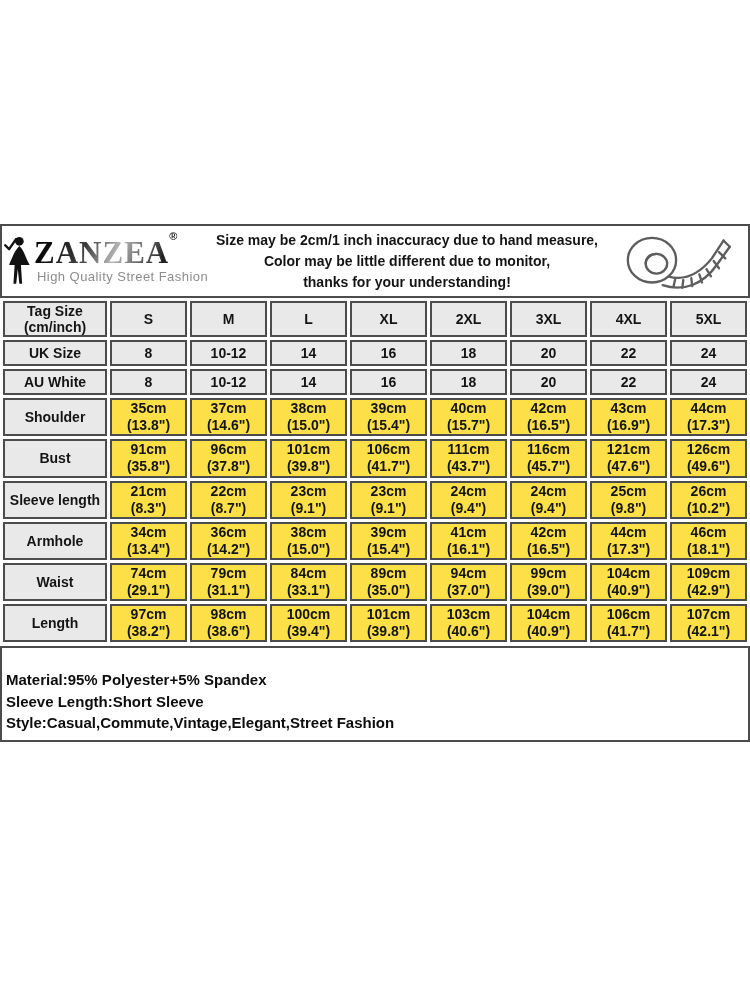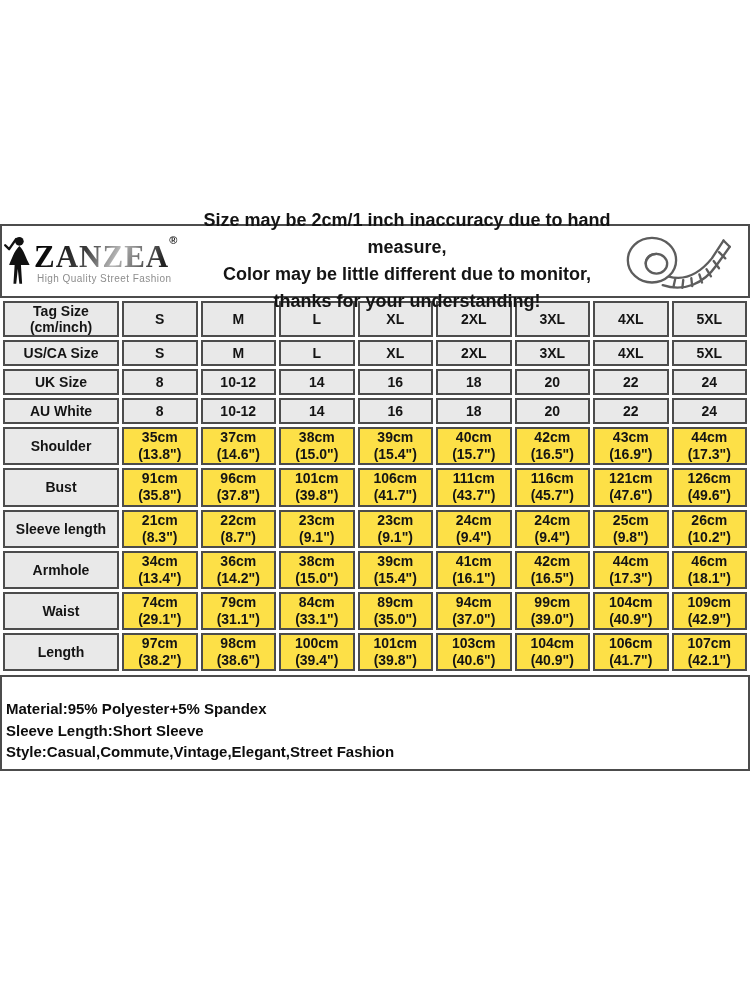--- a/index.html
+++ b/index.html
@@ -14,29 +14,29 @@
   .logo { width:198px; display:flex; align-items:flex-end; box-sizing:border-box; }
   .logo svg { flex:none; }
   .logo-text { margin-left:2px; }
   .brand-line { line-height:1; white-space:nowrap; }
   .brand { font-family:"Liberation Serif",serif; font-weight:bold; font-size:31px; letter-spacing:1px; color:#2b2b2b; }
   @supports ((-webkit-background-clip:text) or (background-clip:text)) {
     .brand { background:linear-gradient(115deg,#050505 8%,#3d3d3d 38%,#b9b9b9 60%,#222 92%);
              -webkit-background-clip:text; background-clip:text; color:transparent; }
   }
   .reg { font-size:11px; color:#222; vertical-align:top; position:relative; top:-6px; font-weight:bold; }
-  .tagline { font-size:10px; color:#8d8d8d; letter-spacing:.45px; margin:1px 0 3px 3px; white-space:nowrap; }
-  .notice { flex:1; text-align:center; font-weight:bold; font-size:18px; line-height:1.5; color:var(--txt); }
+  .tagline { font-size:13px; color:#8d8d8d; letter-spacing:.45px; margin:1px 0 3px 3px; white-space:nowrap; }
+  .notice { flex:1; text-align:center; font-weight:bold; font-size:14px; line-height:1.5; color:var(--txt); }
   .tape { width:118px; flex:none; margin:0 12px 0 4px; }
 
   
   .grid { width:750px; table-layout:fixed; border-collapse:separate; border-spacing:3px; }
   .grid td { box-sizing:border-box; border:2px solid var(--bd); text-align:center; vertical-align:middle;
              font-weight:bold; font-size:14px; color:var(--txt); padding:0; overflow:hidden; }
-  .grid td.lbl { width:116px; background:var(--cell); white-space:pre-line; line-height:1.15; }
+  .grid td.lbl { width:104px; background:var(--cell); white-space:pre-line; line-height:1.15; }
   tr.size td { background:var(--cell); height:26px; }
   tr.meas td { background:#fde047; height:36px; line-height:1.22; }
   tr.meas td.lbl { background:var(--cell); }
   .cm,.in { display:block; }
 
   
   .details { box-sizing:border-box; width:750px; border:2px solid var(--bd); margin-top:1px;
              padding:21px 6px 6px 4px; background:#fff; }
   .details div { font-weight:bold; font-size:15px; line-height:21.5px; color:#0d0d0d; }
 </style>
@@ -95,31 +95,20 @@
             <td>S</td>
             <td>M</td>
             <td>L</td>
             <td>XL</td>
             <td>2XL</td>
             <td>3XL</td>
             <td>4XL</td>
             <td>5XL</td>
           </tr>
           <tr class="size">
-            <td class="lbl">US/CA Size</td>
-            <td>S</td>
-            <td>M</td>
-            <td>L</td>
-            <td>XL</td>
-            <td>2XL</td>
-            <td>3XL</td>
-            <td>4XL</td>
-            <td>5XL</td>
-          </tr>
-          <tr class="size">
             <td class="lbl">UK Size</td>
             <td>8</td>
             <td>10-12</td>
             <td>14</td>
             <td>16</td>
             <td>18</td>
             <td>20</td>
             <td>22</td>
             <td>24</td>
           </tr>

